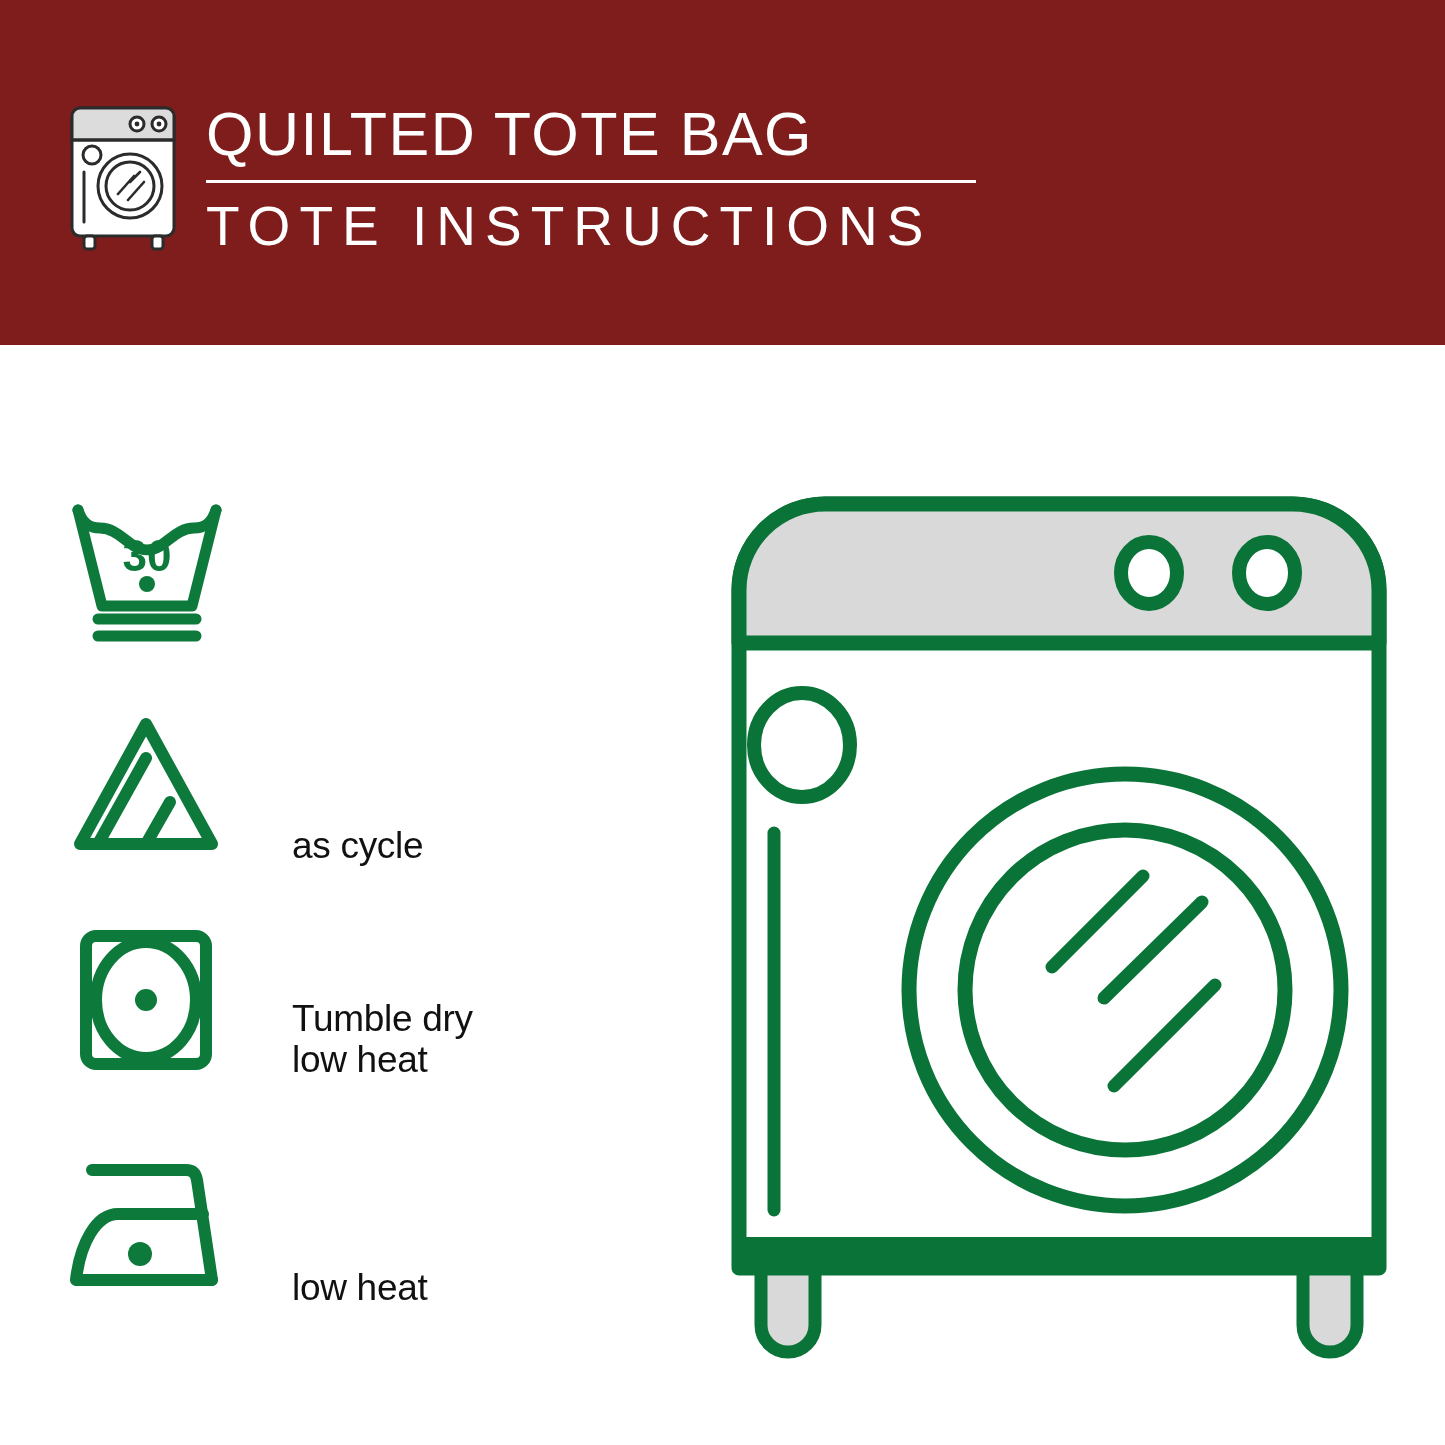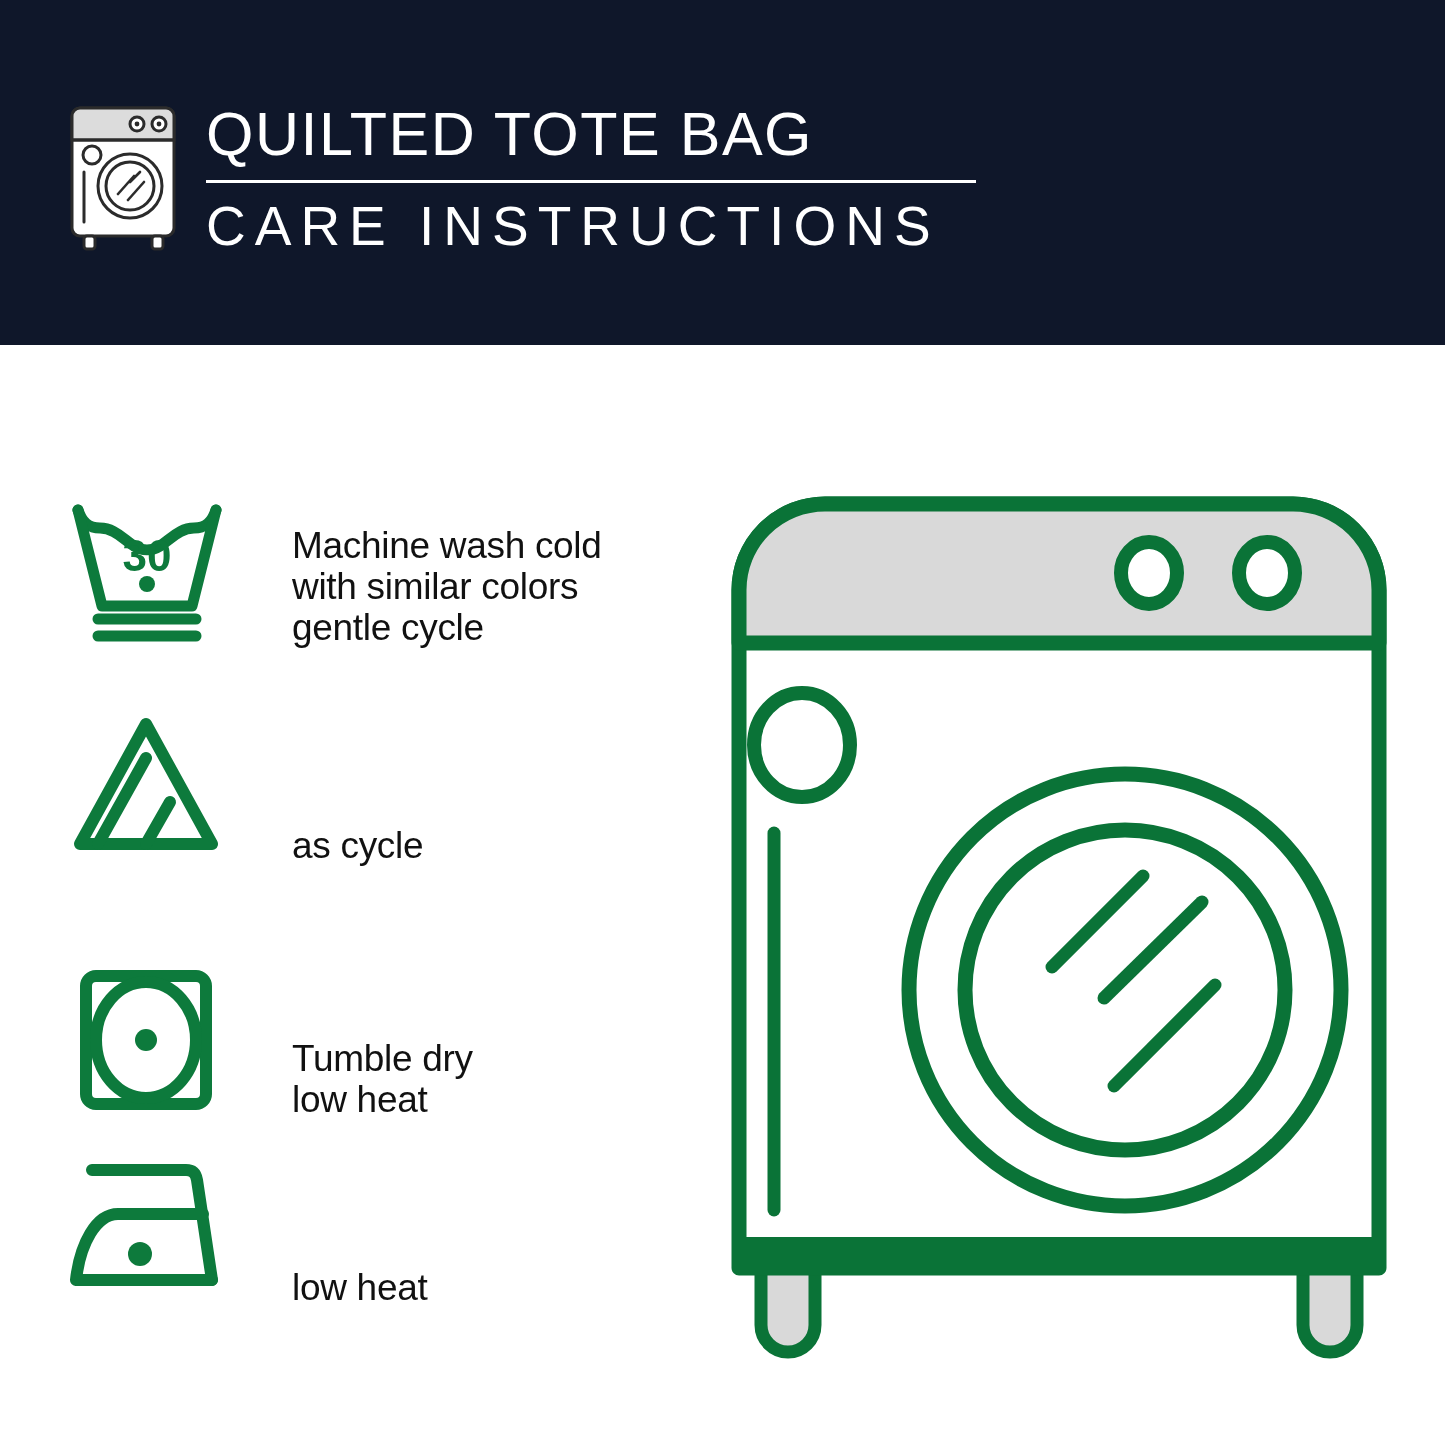--- a/index.html
+++ b/index.html
@@ -19,21 +19,21 @@
     overflow: hidden;
   }
 
   
   #header-bar {
     position: absolute;
     left: 0;
     top: 0;
     width: 1445px;
     height: 345px;
-    background: #0f172a;
+    background: #7f1d1d;
   }
   #header-logo {
     position: absolute;
     left: 64px;
     top: 104px;
     width: 118px;
     height: 148px;
   }
   #header-text-block {
     position: absolute;
@@ -94,21 +94,21 @@
     line-height: 41px;
     color: #111111;
     font-weight: 400;
     font-family: "Liberation Sans", sans-serif;
     letter-spacing: -0.3px;
   }
   .care-text .line { display: block; }
 
   #care-row-0 { top: 0px; }
   #care-row-1 { top: 218px; }
-  #care-row-2 { top: 472px; }
+  #care-row-2 { top: 432px; }
   #care-row-3 { top: 660px; }
 
   #care-row-1 .care-text,
   #care-row-2 .care-text,
   #care-row-3 .care-text { padding-top: 34px; }
 
   
   #machine-illustration {
     position: absolute;
     left: 715px;
@@ -146,44 +146,39 @@
       <line x1="64" y1="96" x2="80" y2="78" stroke="#2b2b2b" stroke-width="2.6" stroke-linecap="round"></line>
       <line x1="66" y1="78" x2="76" y2="68" stroke="#2b2b2b" stroke-width="2.6" stroke-linecap="round"></line>
 
       <rect x="20" y="132" width="11" height="13" rx="3" ry="3" fill="#ffffff" stroke="#2b2b2b" stroke-width="3"></rect>
       <rect x="88" y="132" width="11" height="13" rx="3" ry="3" fill="#ffffff" stroke="#2b2b2b" stroke-width="3"></rect>
     </svg>
 
     <div id="header-text-block">
       <div id="header-title">QUILTED TOTE BAG</div>
       <div id="header-divider"></div>
-      <div id="header-subtitle">CARE INSTRUCTIONS</div>
+      <div id="header-subtitle">TOTE INSTRUCTIONS</div>
     </div>
   </div>
 
   <div id="care-list">
 
     <div class="care-row" id="care-row-0">
       <svg class="care-symbol" viewBox="0 0 170 160">
         <g fill="none" stroke="#0d7a3c" stroke-width="11" stroke-linecap="round" stroke-linejoin="round">
 
           <path d="M16 22 C20 34 26 40 38 40 C52 40 60 50 72 58 C80 63 90 63 98 58 C110 50 118 40 132 40 C144 40 150 34 154 22"></path>
           <path d="M16 22 L40 118 L130 118 L154 22"></path>
 
           <line x1="36" y1="131" x2="134" y2="131"></line>
           <line x1="36" y1="148" x2="134" y2="148"></line>
         </g>
         <text x="85" y="83" text-anchor="middle" font-family="Liberation Sans, sans-serif" font-size="44" font-weight="bold" fill="#0d7a3c">30</text>
         <circle cx="85" cy="96" r="8" fill="#0d7a3c"></circle>
       </svg>
-      <div class="care-text">
-        <span class="line">Machine wash cold</span>
-        <span class="line">with similar colors</span>
-        <span class="line">gentle cycle</span>
-      </div>
     </div>
 
     <div class="care-row" id="care-row-1">
       <svg class="care-symbol" viewBox="0 0 170 160">
         <g fill="none" stroke="#0d7a3c" stroke-width="12" stroke-linecap="round" stroke-linejoin="round">
           <path d="M84 18 L150 138 L18 138 Z"></path>
           <line x1="84" y1="52" x2="36" y2="138"></line>
           <line x1="108" y1="96" x2="84" y2="138"></line>
         </g>
       </svg>

